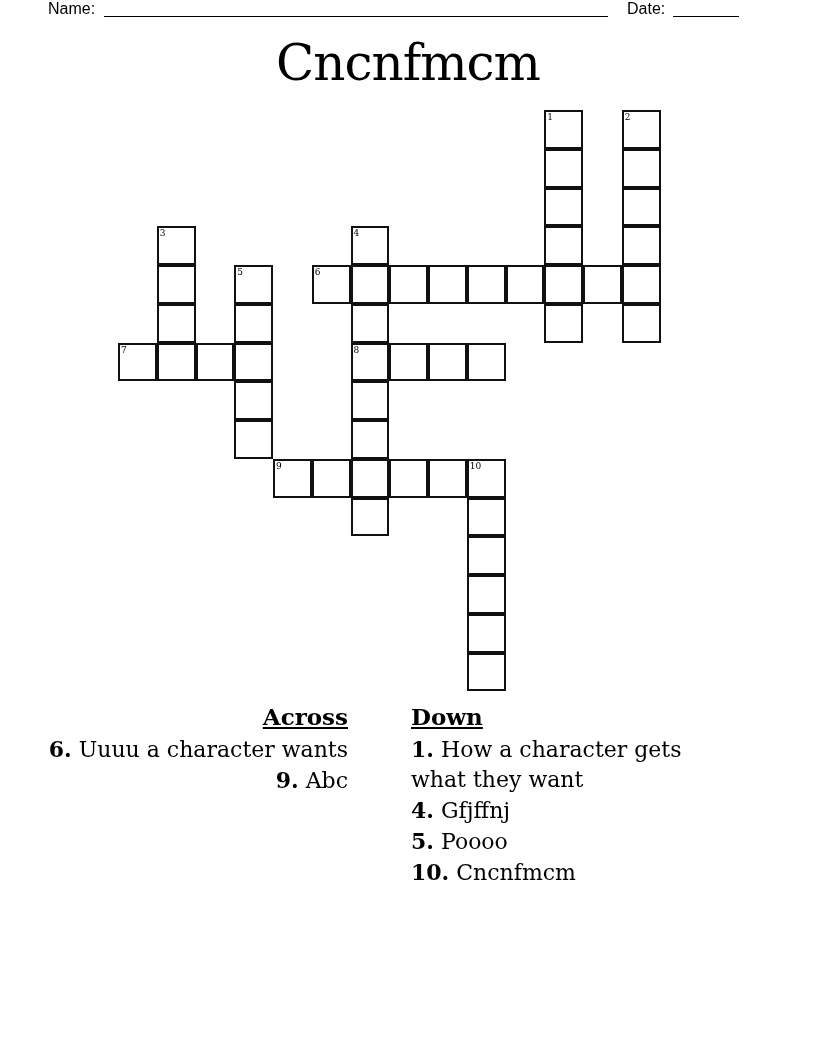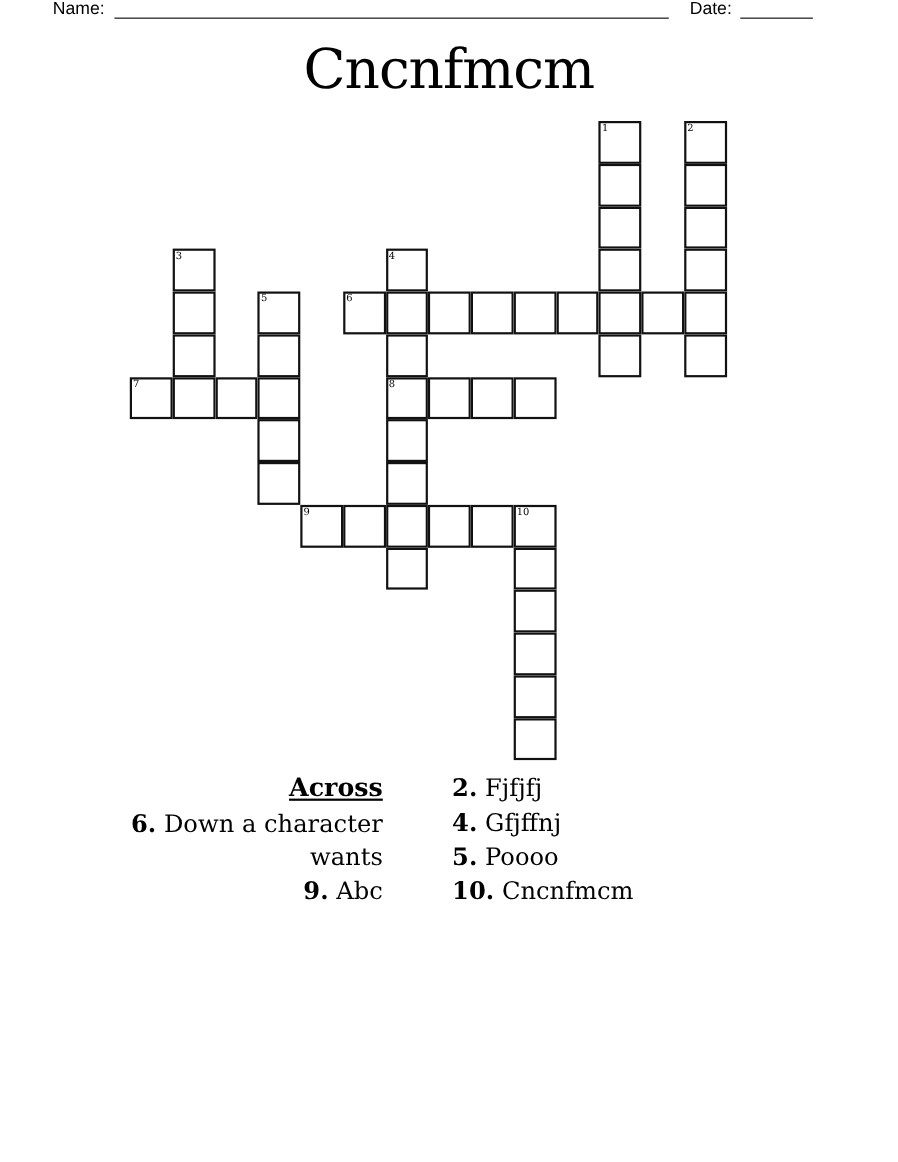--- a/index.html
+++ b/index.html
@@ -113,25 +113,26 @@
     <div class="cell" style="left: 348.75px; top: 387.5px;"></div>
     <div class="cell" style="left: 348.75px; top: 426.25px;"></div>
     <div class="cell" style="left: 348.75px; top: 465px;"></div>
     <div class="cell" style="left: 348.75px; top: 503.75px;"></div>
     <div class="cell" style="left: 348.75px; top: 542.5px;"></div>
   </div>
 
 <div class="clues across">
   <div class="heading">Across</div>
   <div id="across-list">
-    <p class="clue"><span class="cnum">6.</span> <span>Down a character wants</span></p>
+    <p class="clue"><span class="cnum">6.</span> <span>Uuuu a character wants</span></p>
     <p class="clue"><span class="cnum">9.</span> <span>Abc</span></p>
   </div>
 </div>
 
 <div class="clues down">
+  <div class="heading">Down</div>
   <div>
-    <p class="clue"><span class="cnum">2.</span> <span>Fjfjfj</span></p>
+    <p class="clue"><span class="cnum">1.</span> <span>How a character gets what they want</span></p>
     <p class="clue"><span class="cnum">4.</span> <span>Gfjffnj</span></p>
     <p class="clue"><span class="cnum">5.</span> <span>Poooo</span></p>
     <p class="clue"><span class="cnum">10.</span> <span>Cncnfmcm</span></p>
   </div>
 </div>
 
 </body></html>

